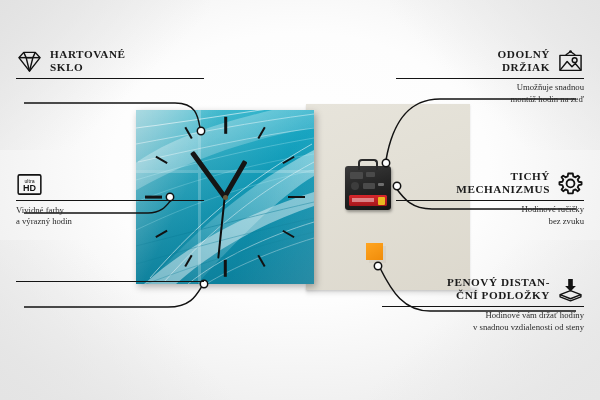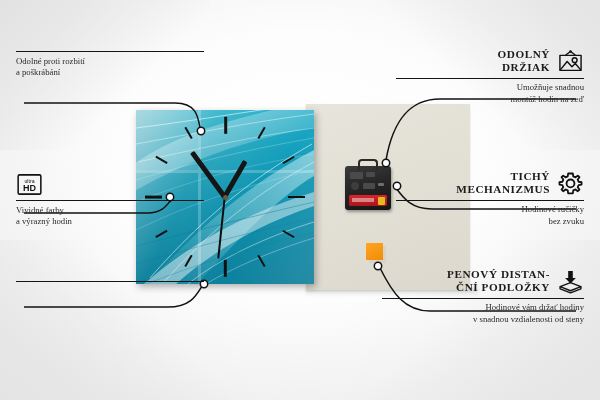--- a/index.html
+++ b/index.html
@@ -44,21 +44,21 @@
   .ico{width:27px;height:25px;flex:0 0 auto;display:block;}
   .ico svg{display:block;width:100%;height:100%;}
 
   
   #f-glass{left:16px;top:48px;}
   #f-print{left:16px;top:172px;}
   #f-edges{left:16px;top:278px;}
   
   #f-holder{left:396px;top:48px;width:188px;}
   #f-mech{left:396px;top:170px;width:188px;}
-  #f-foam{left:382px;top:268px;width:202px;}
+  #f-foam{left:382px;top:276px;width:202px;}
 
   
   #connectors{position:absolute;left:0;top:0;width:600px;height:400px;pointer-events:none;}
 
   
   #wall-panel{
     position:absolute;left:306px;top:104px;width:164px;height:186px;
     background:linear-gradient(160deg,#e7e4db 0%,#e3e0d6 40%,#dcd8cd 100%);
     box-shadow:0 1px 2px rgba(0,0,0,.12);
   }
@@ -263,25 +263,38 @@
       <circle cx="201" cy="131" r="3.7"></circle>
       <circle cx="170" cy="197" r="3.7"></circle>
       <circle cx="204" cy="284" r="3.7"></circle>
       <circle cx="386" cy="163" r="3.7"></circle>
       <circle cx="397" cy="186" r="3.7"></circle>
       <circle cx="378" cy="266" r="3.7"></circle>
     </g>
   </svg>
 
   <div class="feature left" id="f-glass">
-    <div class="rule"></div>
-    <div class="desc">
-      <span>Odolné proti rozbití</span><br>
-      <span>a poškrábání</span>
-    </div>
+    <div class="head">
+      <span class="ico">
+        <svg viewBox="0 0 28 26">
+          <g fill="none" stroke="#121212" stroke-width="1.5" stroke-linejoin="round">
+            <path d="M3,9 L8,3.5 L20,3.5 L25,9 L14,23 Z"></path>
+            <path d="M3,9 L25,9"></path>
+            <path d="M8,3.5 L10.5,9 L14,23"></path>
+            <path d="M20,3.5 L17.5,9 L14,23"></path>
+            <path d="M10.5,9 L17.5,9"></path>
+          </g>
+        </svg>
+      </span>
+      <span class="title">
+        <span>HARTOVANÉ</span><br>
+        <span>SKLO</span>
+      </span>
+    </div>
+    <div class="rule"></div>
   </div>
 
   <div class="feature left" id="f-print">
     <div class="head">
       <span class="ico">
         <svg viewBox="0 0 28 26">
           <rect x="2.2" y="3" width="23.6" height="20" fill="none" stroke="#121212" stroke-width="1.6" rx="1.5"></rect>
           <text x="14" y="11.4" font-family="Liberation Sans, sans-serif" font-size="5.4" text-anchor="middle" fill="#121212">ultra</text>
           <text x="14" y="20" font-family="Liberation Sans, sans-serif" font-size="9.4" font-weight="bold" text-anchor="middle" fill="#121212">HD</text>
         </svg>

